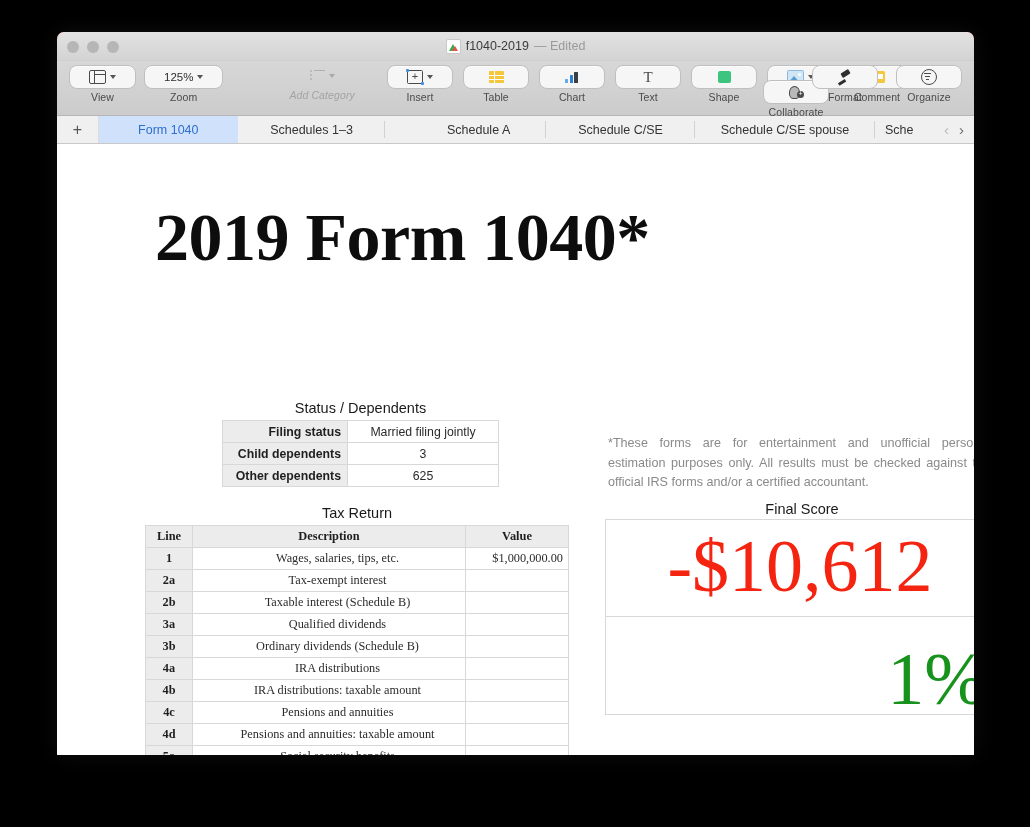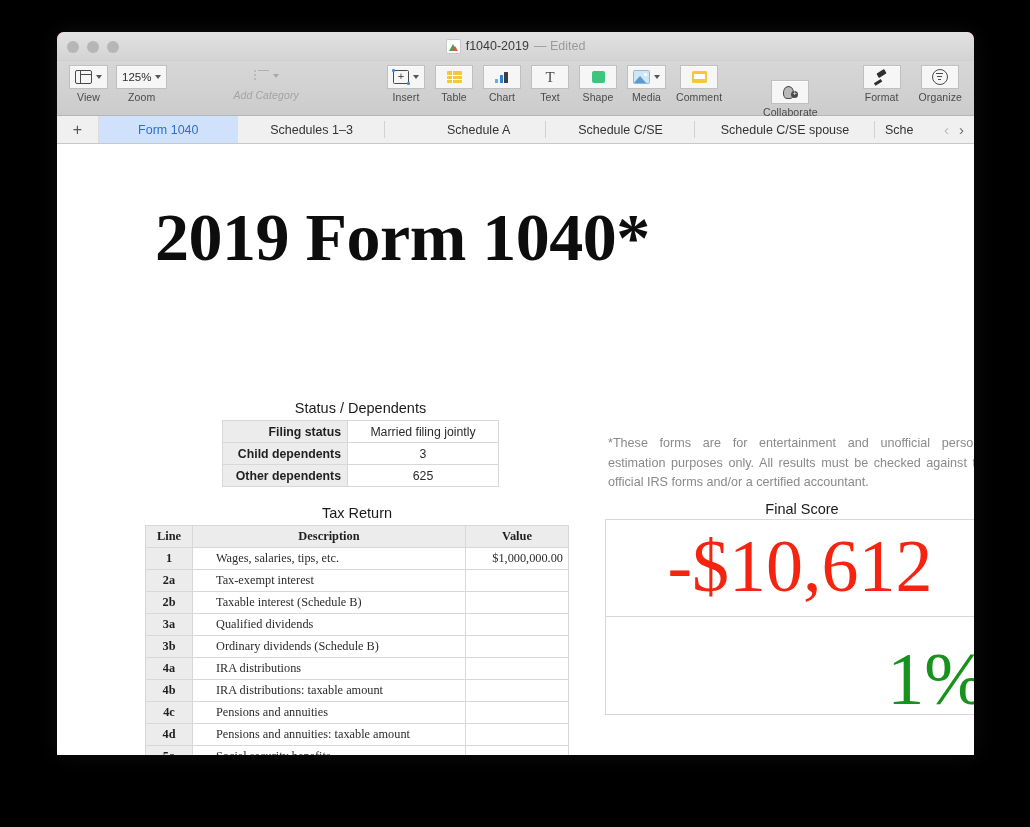--- a/index.html
+++ b/index.html
@@ -100,24 +100,24 @@
   }
   .tb-item {
     display: flex;
     flex-direction: column;
     align-items: center;
     gap: 2px;
   }
   .tb-btn {
     height: 22px;
     min-width: 26px;
-    padding: 0 5px;
+    padding: 0 19px;
     background: #f6f6f6;
     border: 1px solid #bfbfbf;
-    border-radius: 0;
+    border-radius: 8px;
     display: flex;
     align-items: center;
     justify-content: center;
     gap: 4px;
     box-shadow: 0 1px 0 rgba(255,255,255,0.8) inset;
   }
   .tb-btn.flat {
     background: transparent;
     border: none;
     box-shadow: none;
@@ -523,21 +523,21 @@
   }
   #tax-table th.c-line { width: 34px; text-align: center; }
   #tax-table th.c-desc { text-align: center; }
   #tax-table th.c-val  { width: 90px; text-align: center; }
   #tax-table td.c-line {
     background: #ececec;
     font-weight: bold;
     text-align: center;
     color: #1f1f1f;
   }
-  #tax-table td.c-desc { text-align: left; padding-left: 23px; }
+  #tax-table td.c-desc { text-align: center; padding-left: 23px; }
   #tax-table td.c-val  { text-align: right; padding-right: 5px; }
 </style>
 </head>
 <body>
 
 <div id="window">
 
   <div id="titlebar">
     <div class="traffic" id="tl-close"></div>
     <div class="traffic" id="tl-min"></div>

